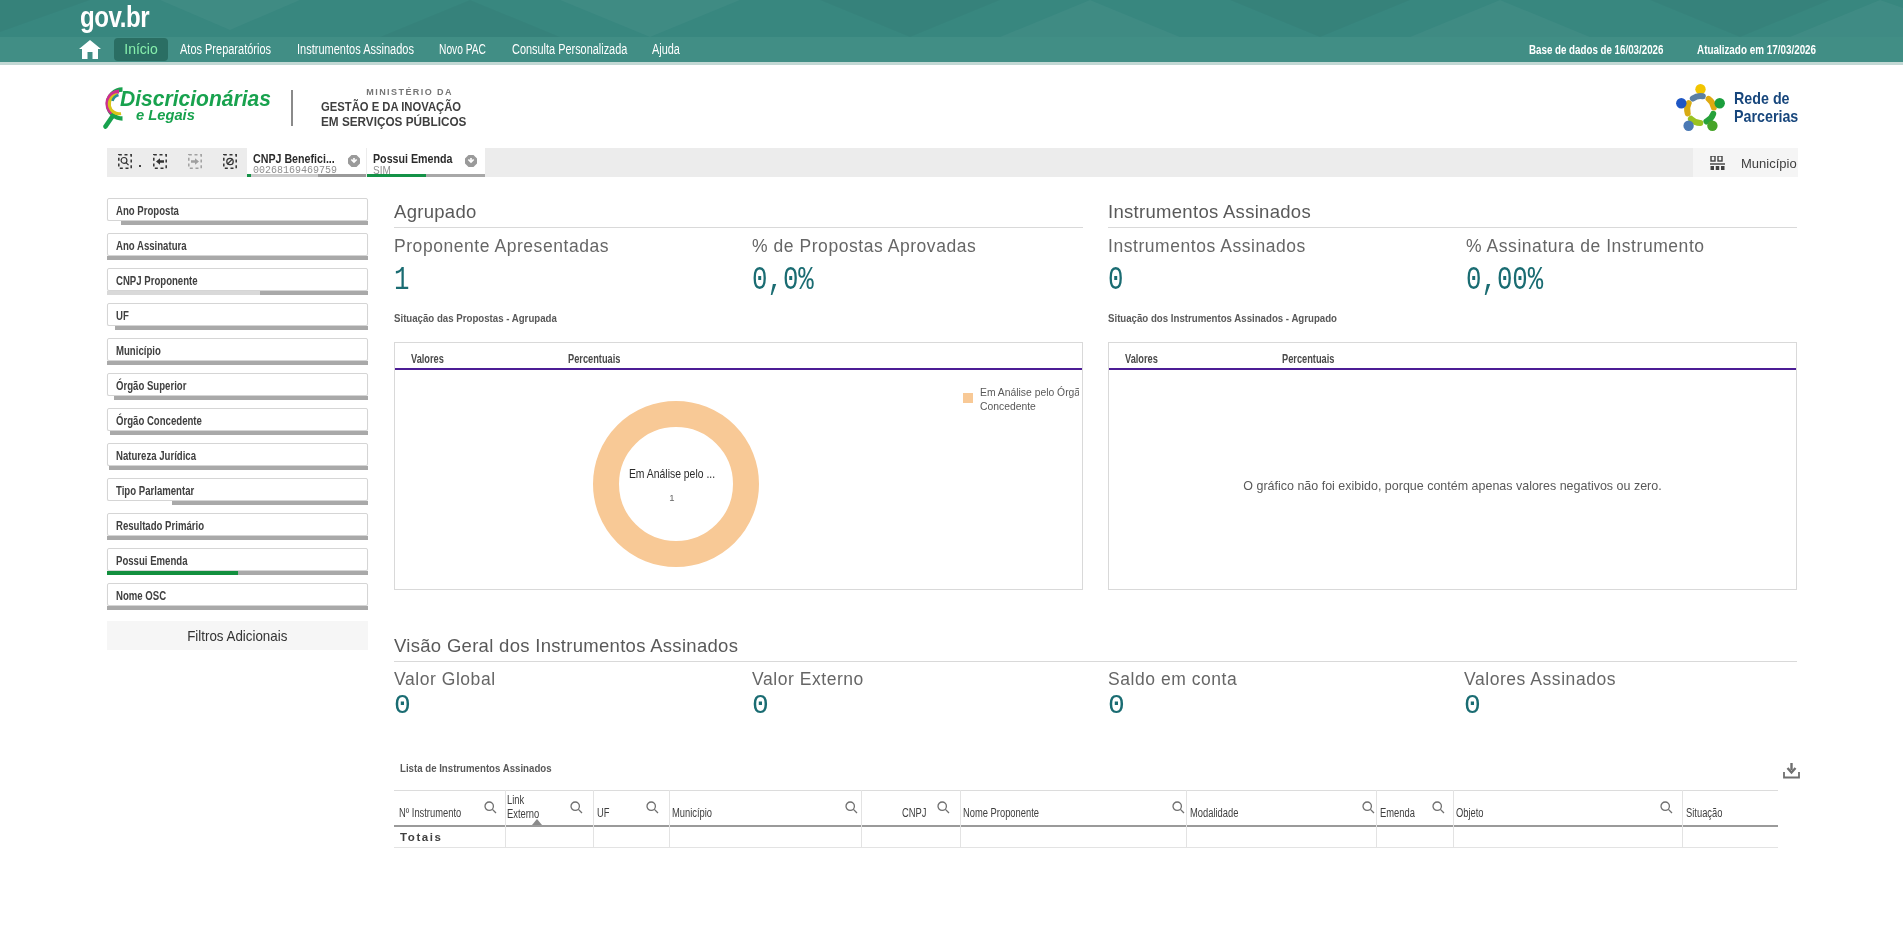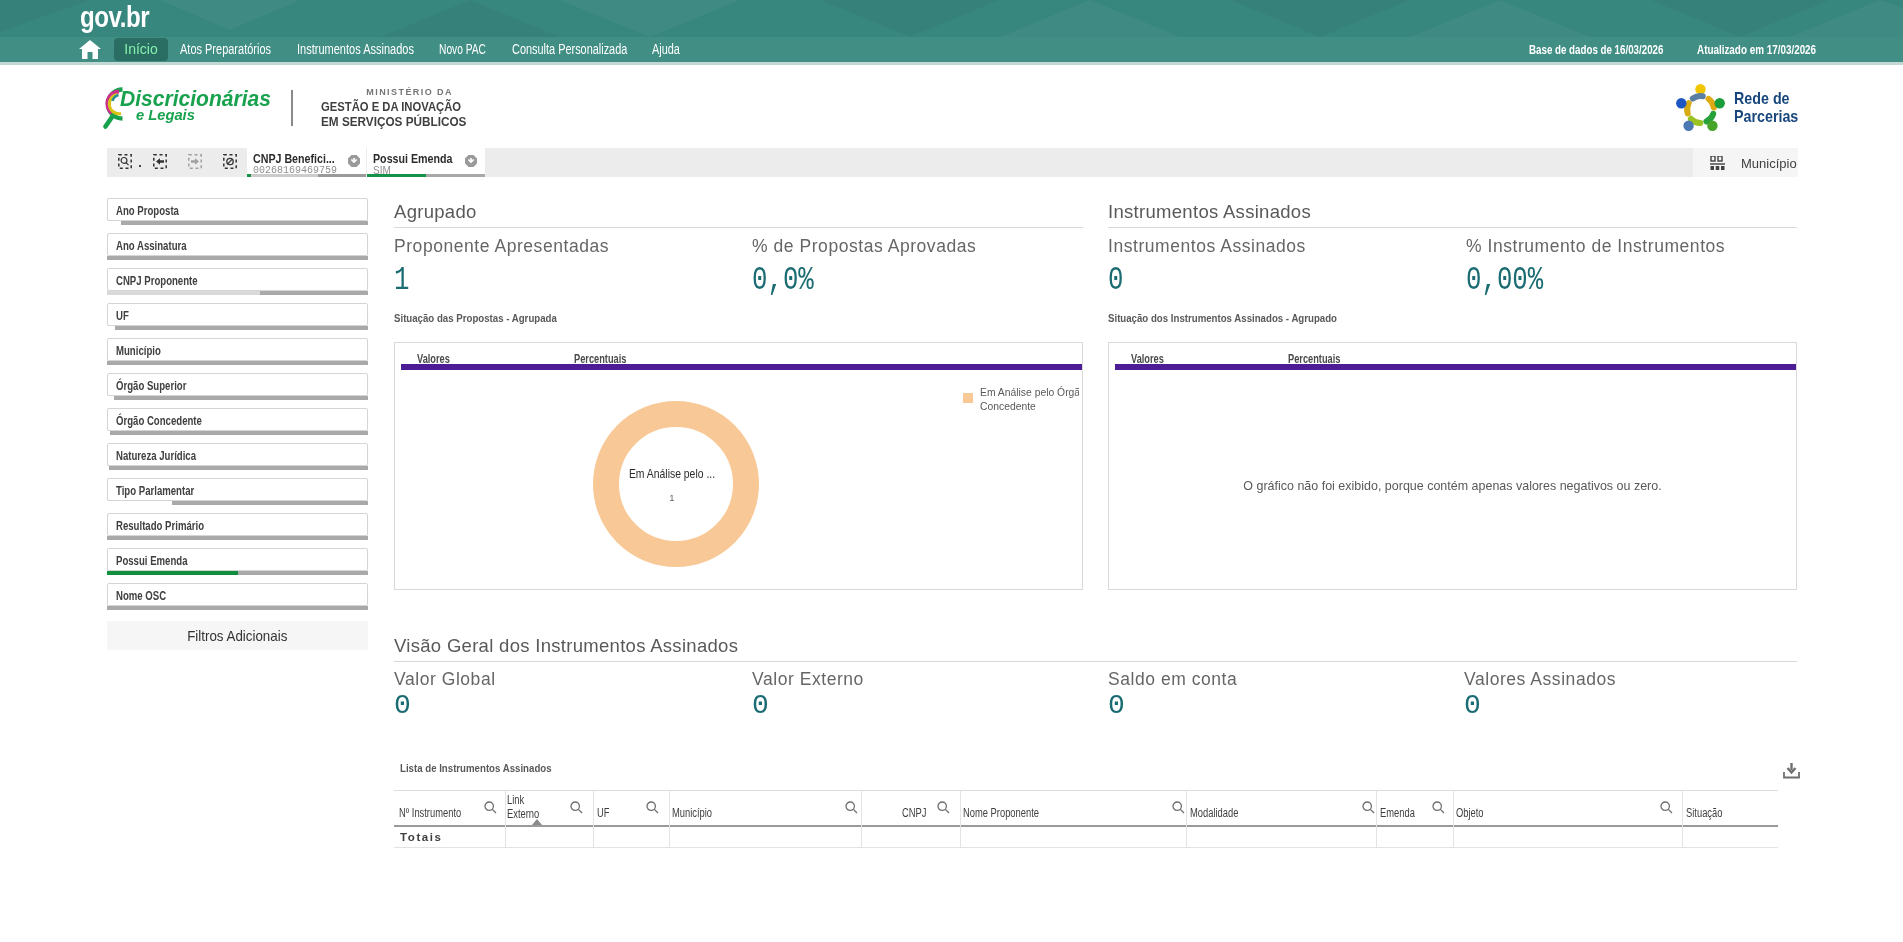--- a/index.html
+++ b/index.html
@@ -32,21 +32,21 @@
   #filtros { position:absolute; left:107px; top:621px; width:261px; height:29px; background:#f6f6f6; color:#333; font-size:15px; text-align:center; line-height:29px; transform:scaleX(1); }
   #filtros span { display:inline-block; transform:scaleX(0.89); }
   
   .sectitle { position:absolute; font-size:18.5px; color:#595959; letter-spacing:0.3px; white-space:nowrap; }
   .secline { position:absolute; height:1px; background:#d9d9d9; }
   .kpilabel { position:absolute; font-size:17.5px; color:#666; letter-spacing:0.55px; white-space:nowrap; }
   .kpival { position:absolute; font-family:"Liberation Mono", monospace; font-size:33px; color:#1a6c72; white-space:nowrap; transform:scaleX(0.78); transform-origin:left top; }
   .kpival2 { position:absolute; font-family:"Liberation Mono", monospace; font-size:28px; color:#1a6c72; }
   .charttitle { position:absolute; font-size:11.5px; font-weight:bold; color:#595959; transform:scaleX(0.84); transform-origin:left top; white-space:nowrap; }
   .panel { position:absolute; background:#fff; border:1px solid #d9d9d9; }
-  .tabrow { position:absolute; left:6px; top:0; right:0; height:27px; border-bottom:6px solid #4c1d95; }
+  .tabrow { position:absolute; left:0; top:0; right:0; height:27px; border-bottom:2px solid #4c1d95; }
   .tabrow .tb { position:absolute; top:9px; font-size:12px; font-weight:bold; color:#4a4a4a; transform:scaleX(0.77); transform-origin:left top; white-space:nowrap; }
   
   .th { position:absolute; font-size:12px; color:#404040; transform:scaleX(0.78); transform-origin:left top; white-space:nowrap; }
   .vline { position:absolute; width:1px; background:#e3e3e3; }
   .hline { position:absolute; height:1px; background:#dcdcdc; }
 </style>
 </head>
 <body>
 <div id="topband">
   <svg width="1903" height="37" style="position:absolute;left:0;top:0">
@@ -252,21 +252,21 @@
   <circle cx="83" cy="83" r="70" fill="none" stroke="#f8c996" stroke-width="26"></circle>
 </svg>
 <div class="abs" style="left:592px;top:466px;width:160px;text-align:center;font-size:13px;color:#2b2b2b;transform:scaleX(0.8)">Em Análise pelo ...</div>
 <div class="abs" style="left:592px;top:492px;width:160px;text-align:center;font-size:9.5px;color:#666">1</div>
 <div class="abs" style="left:963px;top:393px;width:10px;height:10px;background:#f8c996"></div>
 <div class="abs" style="left:980px;top:386px;width:110px;font-size:11.5px;line-height:13.5px;color:#595959;white-space:nowrap;overflow:hidden;transform:scaleX(0.9);transform-origin:left top">Em Análise pelo Órgãc<br>Concedente</div>
 
 <div class="sectitle" style="left:1108px;top:201px">Instrumentos Assinados</div>
 <div class="secline" style="left:1108px;top:227px;width:689px"></div>
 <div class="kpilabel" style="left:1108px;top:236px">Instrumentos Assinados</div>
-<div class="kpilabel" style="left:1466px;top:236px">% Instrumento de Instrumentos</div>
+<div class="kpilabel" style="left:1466px;top:236px">% Assinatura de Instrumento</div>
 <div class="kpival" style="left:1108px;top:262px">0</div>
 <div class="kpival" style="left:1466px;top:262px">0,00%</div>
 <div class="charttitle" style="left:1108px;top:312px">Situação dos Instrumentos Assinados - Agrupado</div>
 <div class="panel" style="left:1108px;top:342px;width:689px;height:248px">
   <div class="tabrow">
     <div class="tb" style="left:16px">Valores</div>
     <div class="tb" style="left:173px">Percentuais</div>
   </div>
   <div style="position:absolute;left:0;top:135px;width:100%;text-align:center;font-size:13px;color:#595959;transform:scaleX(0.96)">O gráfico não foi exibido, porque contém apenas valores negativos ou zero.</div>
 </div>

